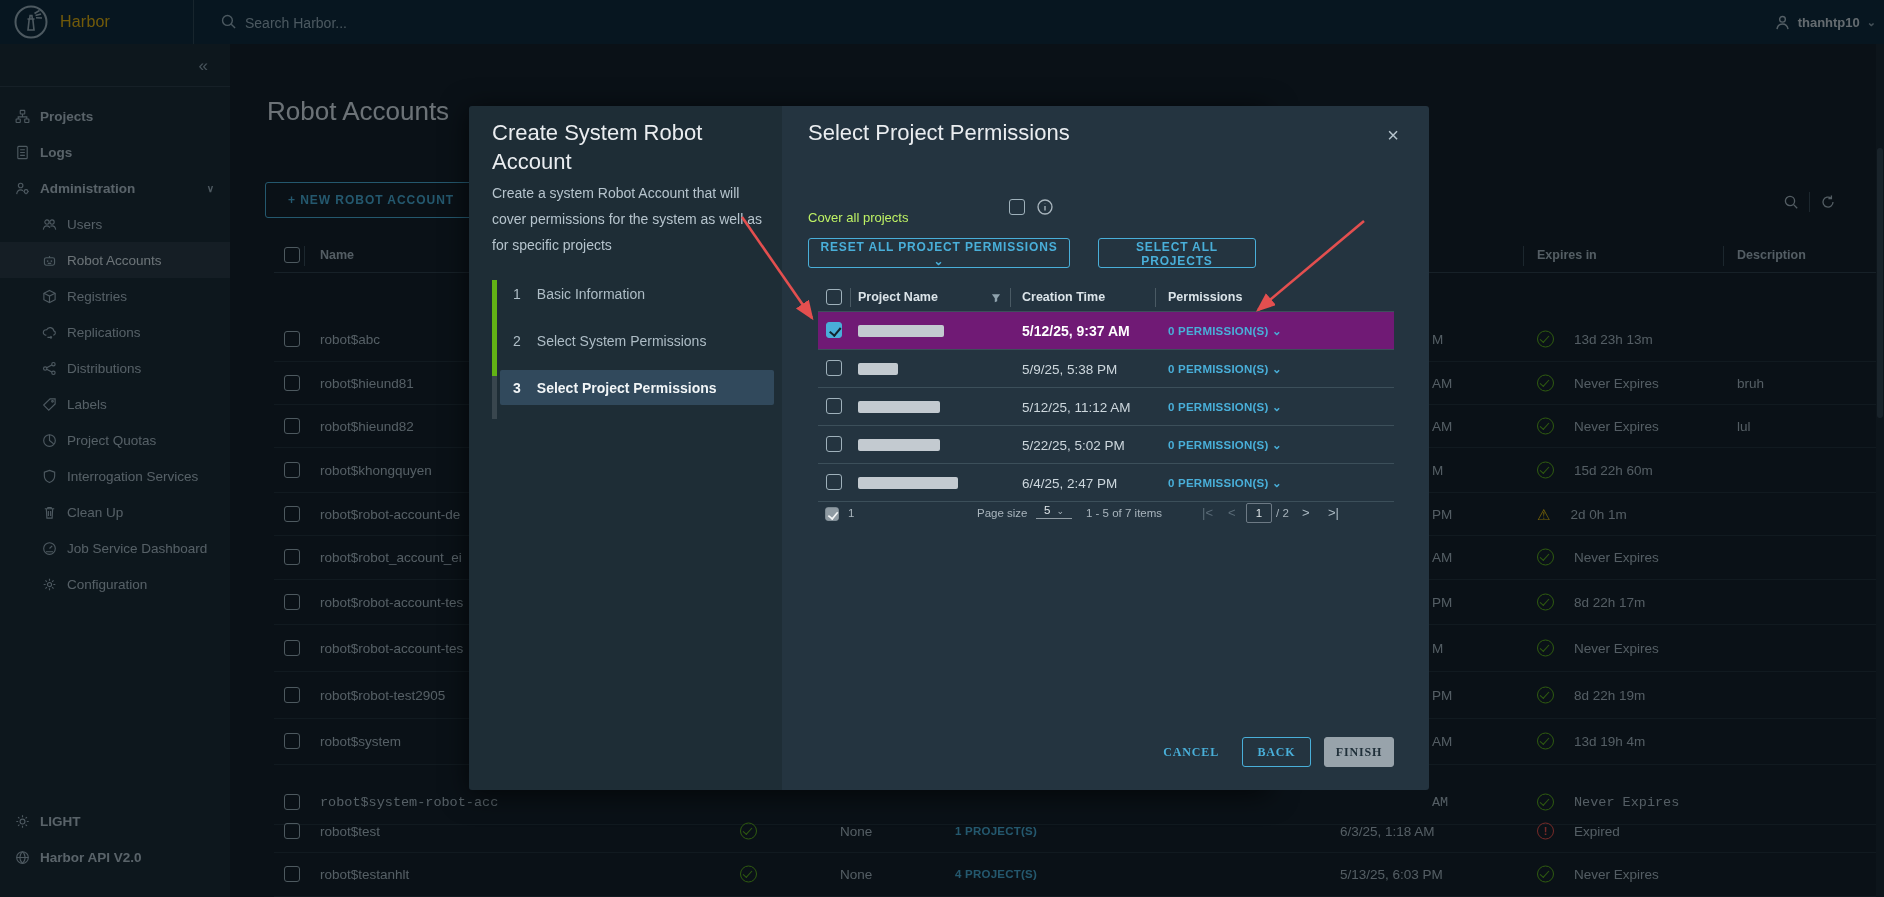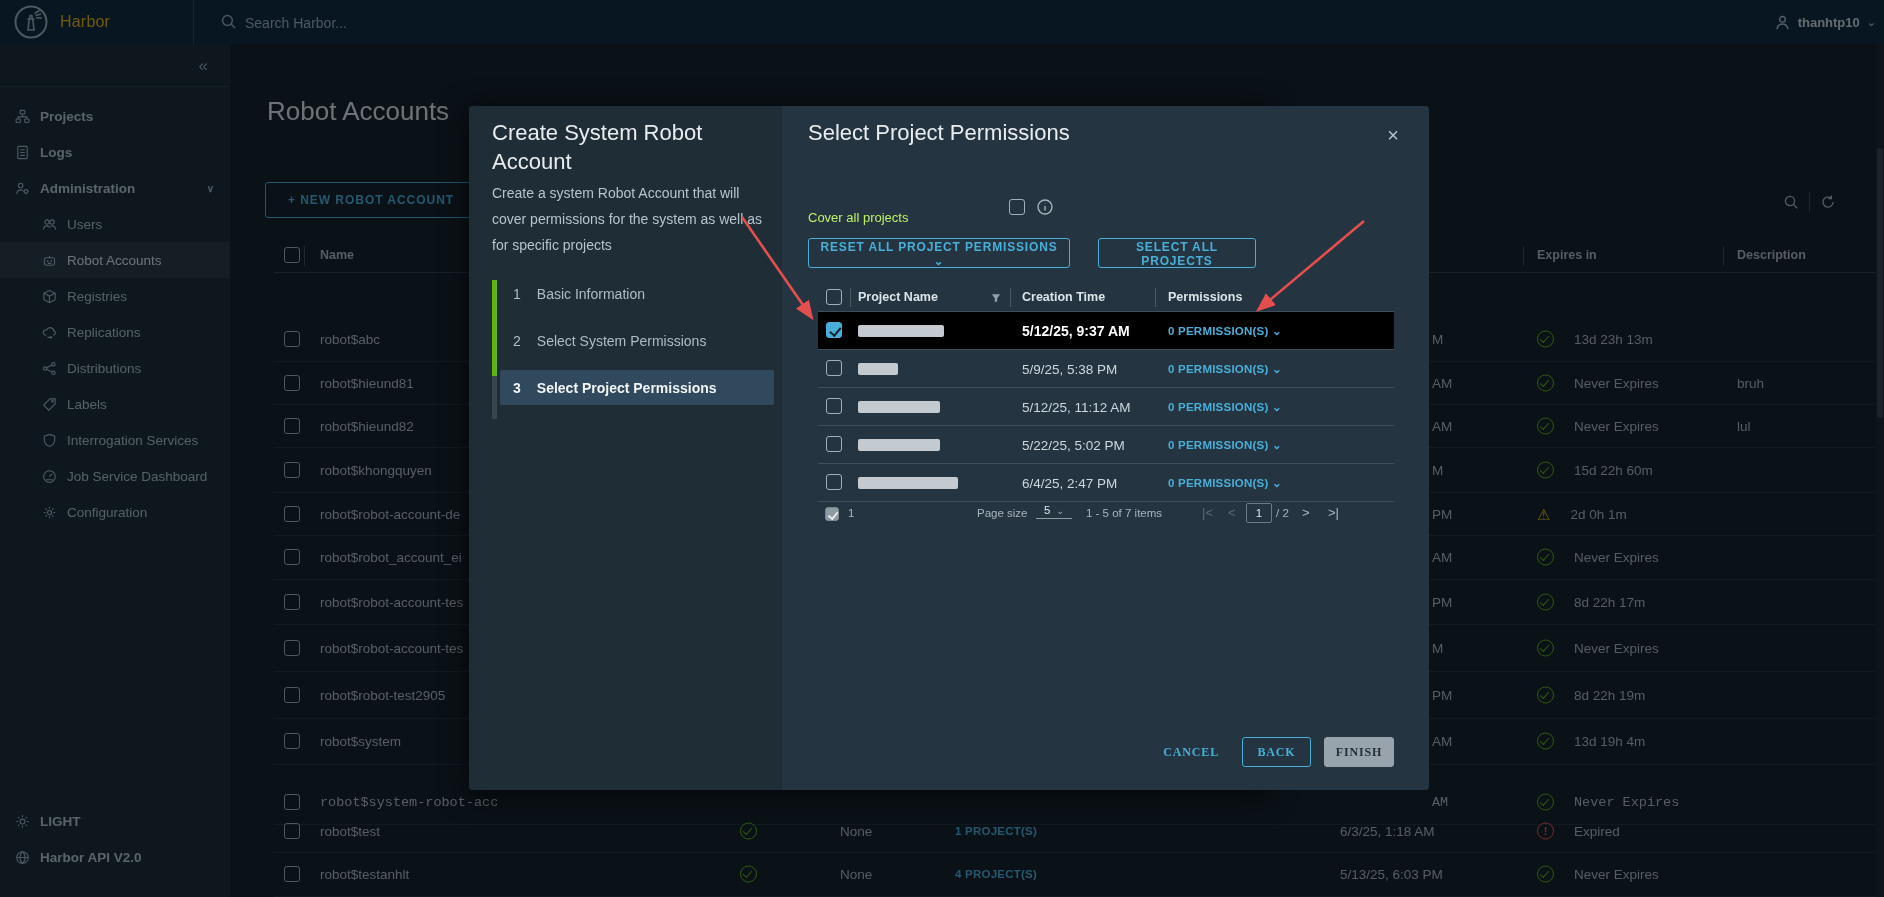--- a/index.html
+++ b/index.html
@@ -100,21 +100,21 @@
   .act-btn.selall{left:316px;width:158px;}
 
   
   .grid{position:absolute;left:36px;top:179px;width:576px;}
   .g-header{position:relative;height:26px;font-size:12.5px;font-weight:bold;color:#dbe4e9;}
   .g-header .gh{position:absolute;top:5px;}
   .g-header .vline{position:absolute;top:3px;height:19px;border-left:1px solid #4a5a64;}
   .g-header .cb{position:absolute;left:8px;top:4px;}
   .g-header .funnel{position:absolute;left:172px;top:7px;color:#8fa2ad;}
   .g-row{position:relative;height:37px;border-top:1px solid #3c4f5a;}
-  .g-row.selected{background:#000000;}
+  .g-row.selected{background:#701a75;}
   .g-row .cb{position:absolute;left:8px;top:10px;}
   .g-row .bar{position:absolute;left:40px;top:13px;height:12px;border-radius:2px;background:#c3cad0;}
   .g-row .cre{position:absolute;left:204px;top:50%;transform:translateY(-50%);font-size:13.5px;color:#cdd7dd;}
   .g-row.selected .cre{font-weight:bold;color:#fff;font-size:14px;}
   .perm-link{font-size:11.5px;font-weight:bold;color:#49afd9;letter-spacing:.02em;cursor:pointer;}
   .g-row .perm{position:absolute;left:350px;top:50%;transform:translateY(-50%);}
   .g-foot{position:relative;height:24px;border-top:1px solid #3c4f5a;font-size:11.5px;color:#a9b5bd;}
   .g-foot .cb{position:absolute;left:6px;top:4px;transform:scale(.85);}
   .g-foot .selcount{position:absolute;left:30px;top:5px;}
   .g-foot .ps-label{position:absolute;left:159px;top:5px;}
@@ -259,24 +259,41 @@
             <svg class="sico" viewBox="0 0 16 16" width="15" height="15" fill="none" stroke="currentColor" stroke-width="1.2">
               <path d="M8.6 2h5.4v5.4L7.2 14 1.8 8.6z"></path>
               <circle cx="11.2" cy="4.6" r=".9"></circle>
             </svg>
           </span>
           <span>Labels</span>
         </div>
         <div class="side-item child">
           <span class="ic">
             <svg class="sico" viewBox="0 0 16 16" width="15" height="15" fill="none" stroke="currentColor" stroke-width="1.2">
+              <circle cx="8" cy="8" r="6.2"></circle>
+              <path d="M8 1.8V8l4.4 3.6"></path>
+            </svg>
+          </span>
+          <span>Project Quotas</span>
+        </div>
+        <div class="side-item child">
+          <span class="ic">
+            <svg class="sico" viewBox="0 0 16 16" width="15" height="15" fill="none" stroke="currentColor" stroke-width="1.2">
               <path d="M8 1.5 13.5 3.4v4.1c0 3.4-2.2 5.7-5.5 7-3.3-1.3-5.5-3.6-5.5-7V3.4z"></path>
             </svg>
           </span>
           <span>Interrogation Services</span>
+        </div>
+        <div class="side-item child">
+          <span class="ic">
+            <svg class="sico" viewBox="0 0 16 16" width="15" height="15" fill="none" stroke="currentColor" stroke-width="1.2">
+              <path d="M3 4h10M6.2 4V2.6h3.6V4M4.6 4l.6 10h5.6l.6-10M6.8 6.4v5.2M9.2 6.4v5.2"></path>
+            </svg>
+          </span>
+          <span>Clean Up</span>
         </div>
         <div class="side-item child">
           <span class="ic">
             <svg class="sico" viewBox="0 0 16 16" width="15" height="15" fill="none" stroke="currentColor" stroke-width="1.2">
               <circle cx="8" cy="8" r="6.2"></circle>
               <path d="m8 8 2.9-2.9M4.2 11.4h7.6"></path>
             </svg>
           </span>
           <span>Job Service Dashboard</span>
         </div>

